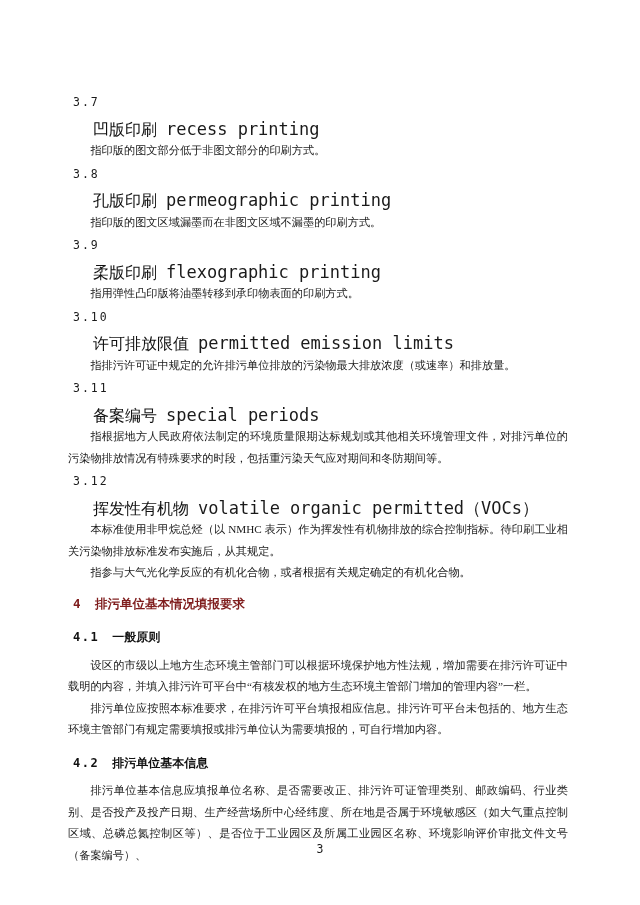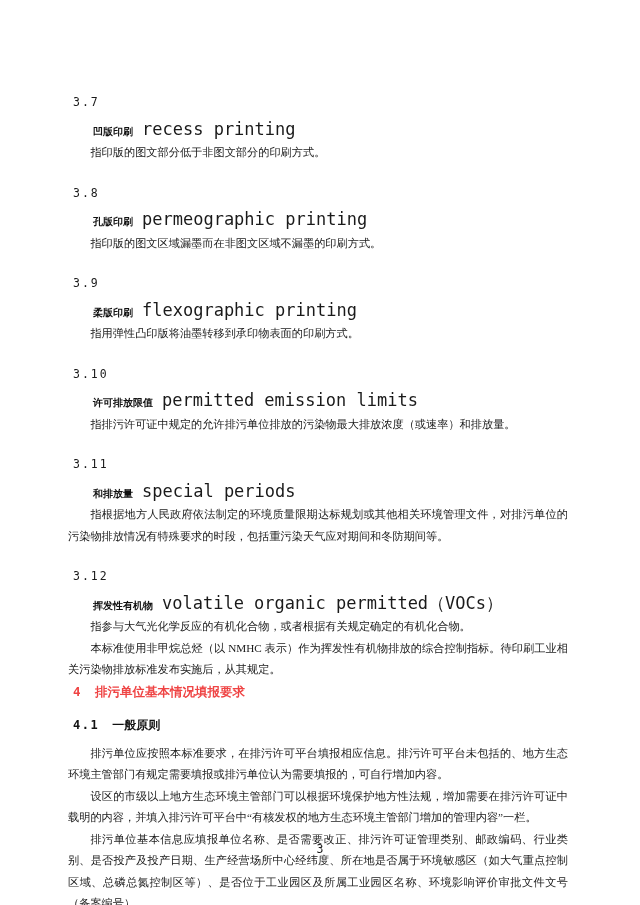--- a/index.html
+++ b/index.html
@@ -15,63 +15,64 @@
     font-family: "Liberation Serif", "DejaVu Serif", serif;
   }
   .content {
     position: absolute;
     top: 0; left: 0;
     width: 640px;
     padding: 92px 72px 0 68px;
   }
   
   .def { }
-  .def + .def { margin-top: 19px; }
+  .def + .def { margin-top: 2px; }
   .def-num {
     font-family: "DejaVu Sans Mono", "Liberation Mono", monospace;
     font-size: 11.5px;
     line-height: 21.5px;
     letter-spacing: 2px;
     color: #1a1a1a;
     padding-left: 5px;
     margin-bottom: 5px;
   }
   .def-term {
     line-height: 21.5px;
     padding-left: 25px;
     white-space: nowrap;
   }
   .term-zh {
     font-family: "Liberation Sans", "DejaVu Sans", sans-serif;
-    font-weight: bold;
-    font-size: 10px;
+    font-weight: normal;
+    font-size: 16px;
     color: #111111;
   }
   .term-en {
     font-family: "DejaVu Sans Mono", "Liberation Mono", monospace;
     font-size: 17px;
     color: #1a1a1a;
     margin-left: 5px;
   }
   .def p, .sec p {
     font-family: "Liberation Serif", "DejaVu Serif", serif;
     font-size: 11.2px;
     line-height: 21.5px;
     text-align: justify;
     text-indent: 2em;
     color: #1a1a1a;
   }
   
   .h1 {
+    margin-top: 9px;
     padding-left: 5px;
     line-height: 21.5px;
     font-family: "Liberation Sans", "DejaVu Sans", sans-serif;
     font-weight: bold;
     font-size: 12.5px;
-    color: #ef4444;
+    color: #7f1d1d;
   }
   .h2 {
     margin-top: 12px;
     margin-bottom: 6px;
     padding-left: 5px;
     line-height: 21.5px;
     font-family: "Liberation Sans", "DejaVu Sans", sans-serif;
     font-weight: bold;
     font-size: 12px;
     color: #111111;
@@ -132,47 +133,50 @@
       <div class="def-term">
         <span class="term-zh">许可排放限值</span>
         <span class="term-en">permitted emission limits</span>
       </div>
       <p>指排污许可证中规定的允许排污单位排放的污染物最大排放浓度（或速率）和排放量。</p>
     </div>
 
     <div class="def">
       <div class="def-num">3.11</div>
       <div class="def-term">
-        <span class="term-zh">和排放量</span>
+        <span class="term-zh">备案编号</span>
         <span class="term-en">special periods</span>
       </div>
       <p>指根据地方人民政府依法制定的环境质量限期达标规划或其他相关环境管理文件，对排污单位的污染物排放情况有特殊要求的时段，包括重污染天气应对期间和冬防期间等。</p>
     </div>
 
     <div class="def">
       <div class="def-num">3.12</div>
       <div class="def-term">
         <span class="term-zh">挥发性有机物</span>
         <span class="term-en">volatile organic permitted（VOCs）</span>
       </div>
+      <p>本标准使用非甲烷总烃（以 NMHC 表示）作为挥发性有机物排放的综合控制指标。待印刷工业相关污染物排放标准发布实施后，从其规定。</p>
       <p>指参与大气光化学反应的有机化合物，或者根据有关规定确定的有机化合物。</p>
-      <p>本标准使用非甲烷总烃（以 NMHC 表示）作为挥发性有机物排放的综合控制指标。待印刷工业相关污染物排放标准发布实施后，从其规定。</p>
     </div>
 
     <div class="sec">
       <div class="h1">
         <span class="h-num">4</span><span>排污单位基本情况填报要求</span>
       </div>
 
       <div class="h2">
         <span class="h-num">4.1</span><span>一般原则</span>
       </div>
+      <p>设区的市级以上地方生态环境主管部门可以根据环境保护地方性法规，增加需要在排污许可证中载明的内容，并填入排污许可平台中“有核发权的地方生态环境主管部门增加的管理内容”一栏。</p>
       <p>排污单位应按照本标准要求，在排污许可平台填报相应信息。排污许可平台未包括的、地方生态环境主管部门有规定需要填报或排污单位认为需要填报的，可自行增加内容。</p>
-      <p>设区的市级以上地方生态环境主管部门可以根据环境保护地方性法规，增加需要在排污许可证中载明的内容，并填入排污许可平台中“有核发权的地方生态环境主管部门增加的管理内容”一栏。</p>
 
+      <div class="h2">
+        <span class="h-num">4.2</span><span>排污单位基本信息</span>
+      </div>
       <p>排污单位基本信息应填报单位名称、是否需要改正、排污许可证管理类别、邮政编码、行业类别、是否投产及投产日期、生产经营场所中心经纬度、所在地是否属于环境敏感区（如大气重点控制区域、总磷总氮控制区等）、是否位于工业园区及所属工业园区名称、环境影响评价审批文件文号（备案编号）、</p>
     </div>
 
   </div>
 
   <div class="footer">
     <span>3</span>
   </div>
 </div>
 

